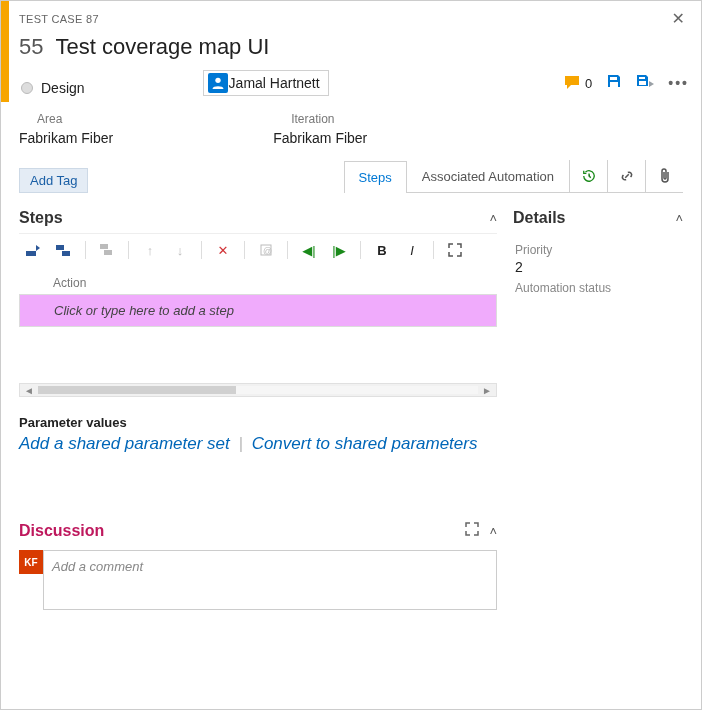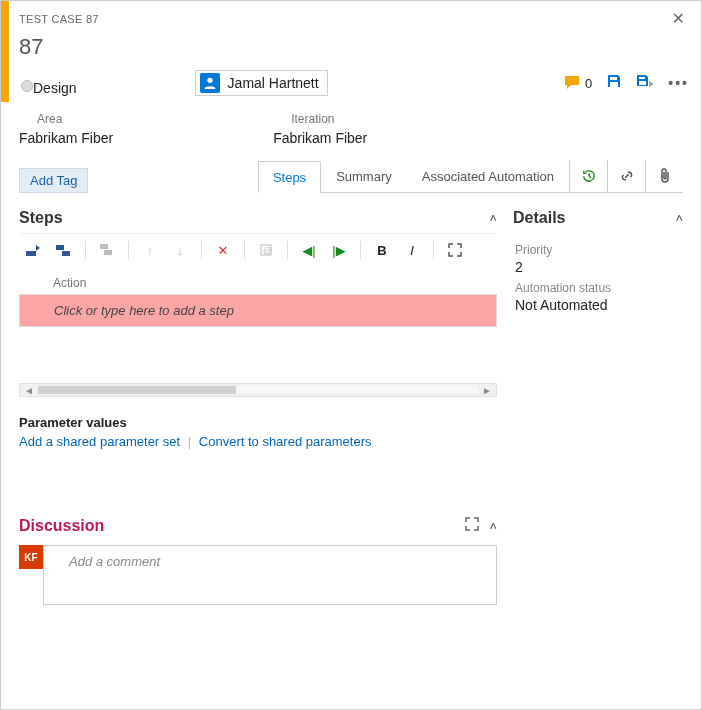--- a/index.html
+++ b/index.html
@@ -11,25 +11,25 @@
   .accent-bar { width: 8px; background: #f7a500; }
   .header-content { flex: 1; padding: 8px 12px 6px 10px; }
   .type-row { display: flex; align-items: center; justify-content: space-between; gap: 7px; }
   .type-label { font-size: 11px; color: #666; letter-spacing: 0.3px; }
   .close-x { font-size: 16px; color: #666; cursor: pointer; padding: 0 4px; }
   .title-row { display: flex; align-items: baseline; gap: 12px; margin-top: 6px; }
   .wi-id { font-size: 22px; color: #555; font-weight: 400; }
   .wi-title { font-size: 22px; color: #222; font-weight: 400; }
 
   .meta-row { display: flex; align-items: center; margin-top: 10px; gap: 8px; }
-  .state { display: flex; align-items: flex-start; margin-left: 2px; margin-top: 9px; }
+  .state { display: flex; align-items: center; gap: 8px; margin-left: 2px; margin-top: 9px; }
   .state-dot { width: 12px; height: 12px; border-radius: 50%; background: #ddd; border:1px solid #bbb; }
   .state-label { font-size: 14px; color: #222; }
 
-  .assignee { display: flex; align-items: center; gap: 8px; margin-left: 110px; border:1px solid #d0d0d0; padding:2px 8px 2px 4px; background:#fff; }
+  .assignee { display: flex; align-items: center; gap: 1px; margin-left: 110px; border:1px solid #d0d0d0; padding:2px 8px 2px 4px; background:#fff; }
   .avatar { width: 20px; height: 20px; display:flex; align-items:center; justify-content:center; background:#0078d4; color:#fff; font-size:12px; border-radius:2px;}
   .assignee-name { font-size: 14px; color: #222; }
 
   .meta-icons { margin-left: auto; display: flex; align-items:center; gap: 14px; }
   .comment-ico { display:flex; align-items:center; gap:4px; color:#f7a500; font-size:14px;}
   .comment-ico .count { color:#222; font-size:13px; }
   .save-ico, .saveclose-ico { color:#0078d4; font-size:16px; }
   .more-dots { color:#666; letter-spacing:2px; font-weight:bold; font-size:14px;}
 
   
@@ -62,58 +62,59 @@
   .steps-toolbar { display:flex; align-items:center; gap:8px; padding:6px 4px; border-top:1px solid #eee;}
   .tbtn { width:22px; height:20px; display:flex; align-items:center; justify-content:center; color:#555; font-size:13px; cursor:pointer;}
   .tbtn.disabled { color:#bbb; }
   .tsep { width:1px; height:18px; background:#ddd; margin:0 2px;}
   .tbtn.delete { color:#d13438;}
   .tbtn.bold { font-weight:700; color:#222;}
   .tbtn.italic { font-style:italic; color:#222;}
 
   .steps-grid { margin-top:6px; }
   .grid-header { font-size:12px; color:#777; padding:4px 6px 4px 34px;}
-  .grid-placeholder { background:#fca5a5; border:1px solid #dcdcdc; padding:8px 8px 8px 34px; font-style:italic; color:#444; font-size:13px;}
+  .grid-placeholder { background:#f0abfc; border:1px solid #dcdcdc; padding:8px 8px 8px 34px; font-style:italic; color:#444; font-size:13px;}
 
   .grid-scroll { display:flex; align-items:center; justify-content:space-between; background:#f1f1f1; border:1px solid #e0e0e0; height:14px; margin-top:56px; font-size:10px; color:#888; padding:0 4px;}
   .grid-scroll .thumb { height:8px; background:#d0d0d0; width:45%; }
   .grid-scroll .track { flex:1; margin:0 4px; background:#f6f6f6; height:8px; position:relative;}
   .grid-scroll .track .thumb { position:absolute; left:0; }
 
   .param-title { font-size:13px; font-weight:700; color:#222; margin-top:18px;}
-  .param-links { margin-top:4px; font-size:13px;}
+  .param-links { margin-top:4px; font-size:17px;font-style:italic;}
   .param-links a { color:#0066b8; text-decoration:none; cursor:pointer;}
   .lsep { color:#bbb; margin:0 4px;}
   .details-body { padding:4px 2px 8px 2px;}
   .det-label { font-size:12px; color:#888; margin-top:6px;}
   .det-val { font-size:14px; color:#222; margin-top:2px;}
 
   
   .discussion { margin-top:68px; }
   .disc-hdr { display:flex; align-items:center; justify-content:space-between;}
   .disc-title { color:#be185d; font-size:16px; font-weight:600;}
   .disc-tools { display:flex; gap:10px; align-items:center; color:#666;}
   .disc-row { display:flex; margin-top:10px;}
   .disc-avatar { width:24px; height:24px; background:#d83b01; color:#fff; font-size:10px; display:flex; align-items:center; justify-content:center; font-weight:600;}
-  .disc-input { flex:1; border:1px solid #ccc; height:60px; padding:8px 25px; font-size:13px; color:#888; font-style:italic;}
+  .disc-input { flex:1; border:1px solid #ccc; height:60px; padding:8px 8px; font-size:13px; color:#888; font-style:italic;}
 </style>
 </head>
 <body>
 
 <div class="frame">
 
   <div class="header">
     <div class="accent-bar"></div>
     <div class="header-content">
       <div class="type-row">
         <span class="type-label">TEST CASE 87</span>
         <span class="close-x">✕</span>
       </div>
       <div class="title-row">
-        <span class="wi-id">87</span>
+        <span class="wi-id">55</span>
+        <span class="wi-title">Test coverage map UI</span>
       </div>
 
       <div class="meta-row">
         <div class="state">
           <span class="state-dot"></span>
           <span class="state-label">Design</span>
         </div>
         <div class="assignee">
           <span class="avatar">
             <svg viewBox="0 0 24 24" width="16" height="16" fill="#fff">
@@ -157,21 +158,20 @@
       <div class="field-block" style="margin-left:100px">
         <div class="field-label">Iteration</div>
         <div class="field-val">Fabrikam Fiber</div>
       </div>
     </div>
 
     <div class="tags-tabs-row">
       <span class="add-tag">Add Tag</span>
       <div class="tabs">
         <div class="tab active">Steps</div>
-        <div class="tab">Summary</div>
         <div class="tab">Associated Automation</div>
         <div class="tab-iconbtn history">
           <svg viewBox="0 0 16 16">
               <path fill="none" stroke="#1a8a1a" stroke-width="1.5" d="M2 8a6 6 0 1 0 2-4.5M2 2v3h3"></path>
               <path stroke="#1a8a1a" stroke-width="1.5" d="M8 5v3l2 2"></path>
             </svg>
         </div>
         <div class="tab-iconbtn">
           <svg width="14" height="14" viewBox="0 0 16 16">
               <path fill="none" stroke="#555" stroke-width="1.8" d="M6 10l4-4M7 12a3 3 0 0 1-4-4l1-1M9 4a3 3 0 0 1 4 4l-1 1"></path>
@@ -276,19 +276,18 @@
 
       <div class="col-right">
         <div class="section-hdr">
           <span class="section-title">Details</span>
           <span class="chev">˄</span>
         </div>
         <div class="details-body">
           <div class="det-label">Priority</div>
           <div class="det-val">2</div>
           <div class="det-label">Automation status</div>
-          <div class="det-val">Not Automated</div>
         </div>
       </div>
     </div>
 
   </div>
 </div>
 
 </body></html>

